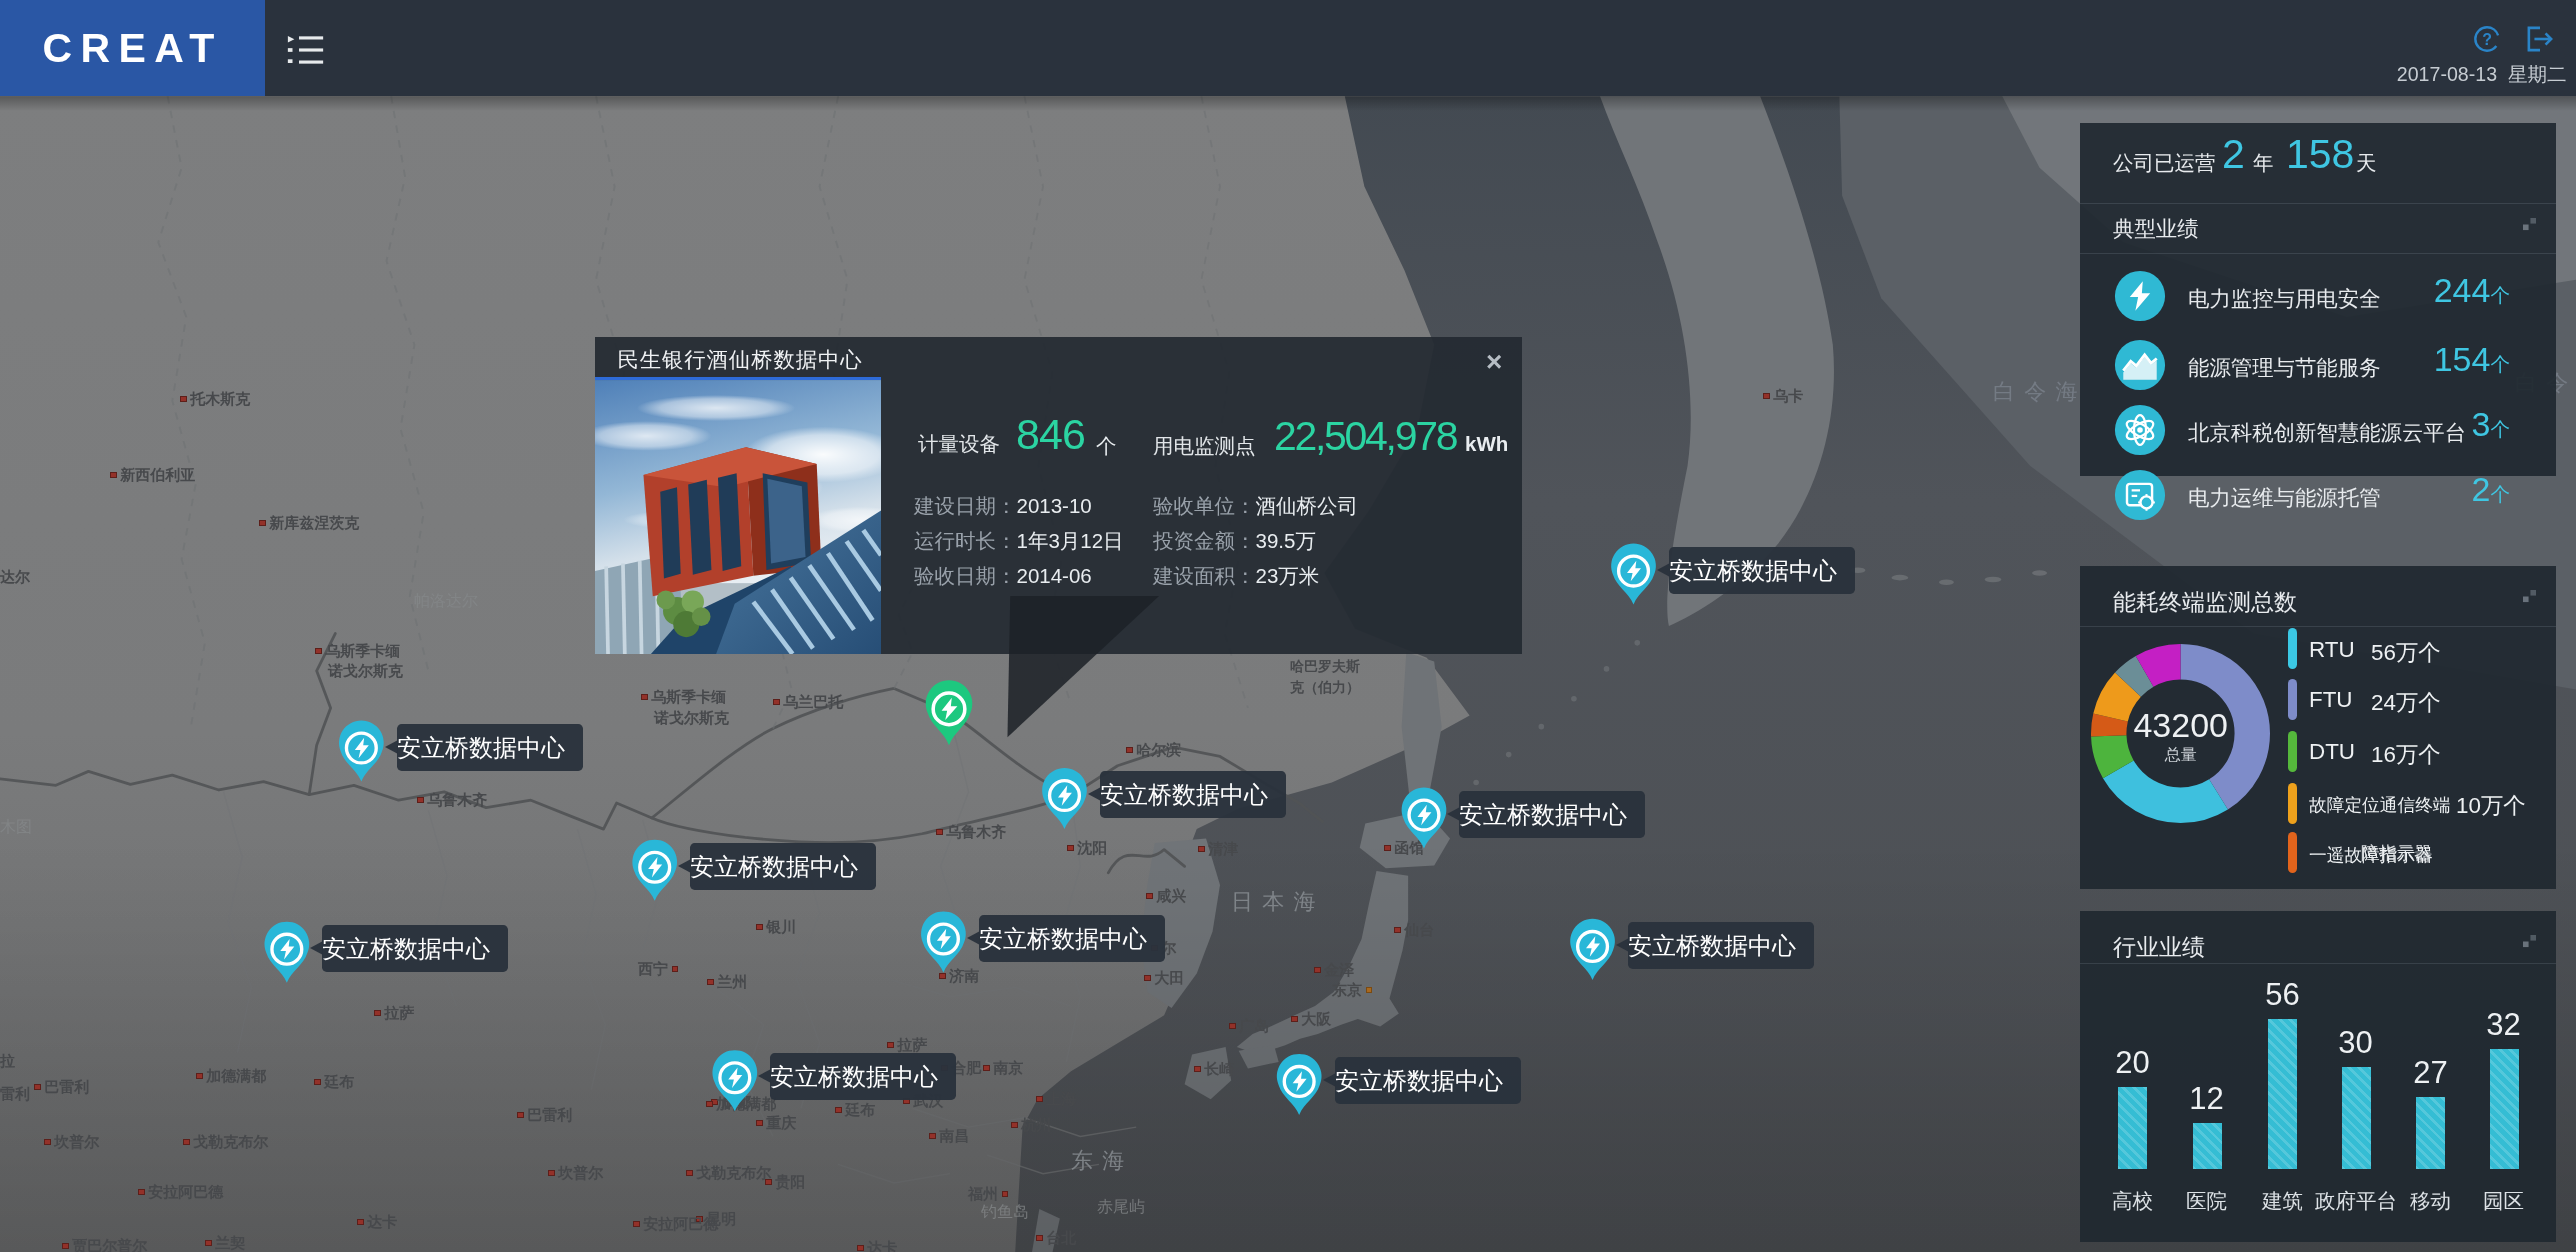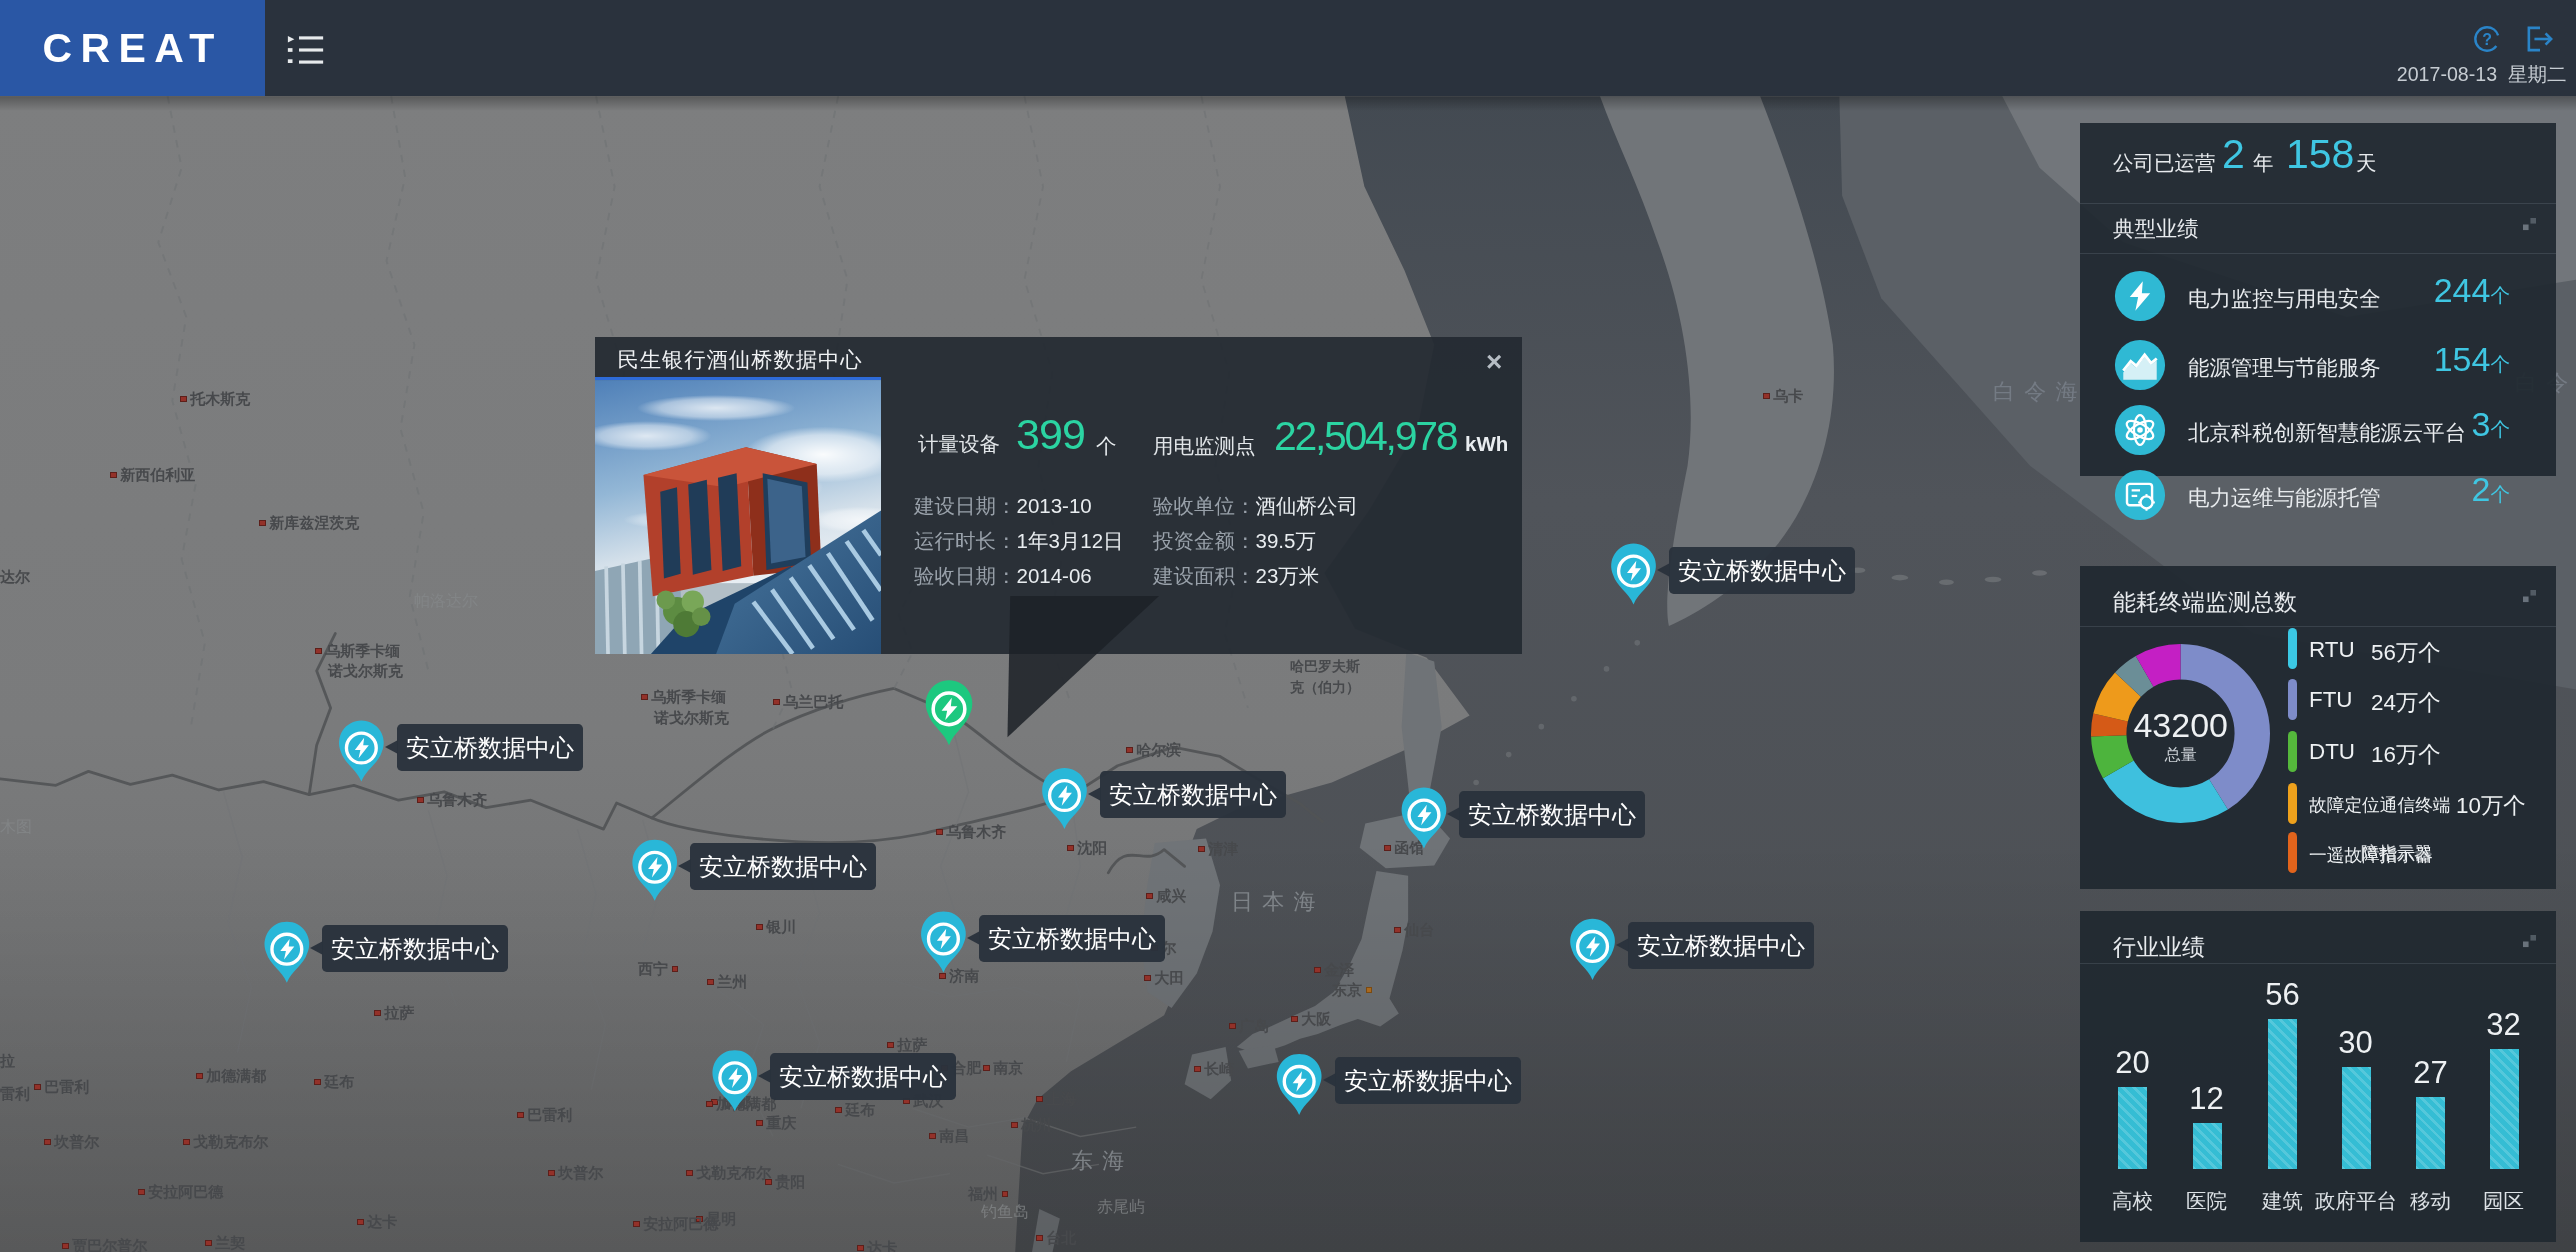--- a/index.html
+++ b/index.html
@@ -19,21 +19,21 @@
 .plabel{color:#99a1aa;font-size:20.5px}
 .pval{color:#e9edf0;font-size:20.5px}
 .pgreen{color:#2bd4a2;font-size:43px;letter-spacing:-0.9px}
 
 .city{position:absolute;color:#47494c;font-size:15px;font-weight:bold;white-space:nowrap;z-index:5}
 .city i{display:inline-block;width:6.5px;height:6.5px;background:#933129;border:0.9px solid #5d1f1a;margin-right:3.7px;vertical-align:1.9px;font-style:normal}
 .sea{position:absolute;color:#8b9095;font-size:22px;letter-spacing:9.3px;white-space:nowrap;z-index:5;opacity:.8}
 .faint{position:absolute;color:#85888a;font-size:16px;white-space:nowrap;z-index:5;opacity:.75}
 
 .mlabel{position:absolute;height:47px;background:rgba(42,50,60,0.96);border-radius:4.7px;color:#fff;
-  font-size:24px;line-height:47px;text-align:center;width:186px;z-index:20}
+  font-size:24px;line-height:47px;width:186px;z-index:20}
 .mlabel:before{content:"";position:absolute;left:-12px;top:16px;width:0;height:0;
   border-top:7.5px solid transparent;border-bottom:7.5px solid transparent;border-right:13px solid rgba(42,50,60,0.96)}
 
 .panel{position:absolute;left:2080px;width:476px;background:rgba(32,40,48,0.92);z-index:40}
 .pdiv{position:absolute;left:0;width:476px;height:0.9px;background:rgba(200,215,230,0.13)}
 .expand{position:absolute;right:20.5px;top:22.4px;width:13px;height:13px;opacity:.6}
 .rowlab{position:absolute;color:#e8ebee;font-size:21.4px;white-space:nowrap}
 .rowval{position:absolute;color:#3fc6e2;font-size:34px;text-align:right;width:140px}
 .rowval span{font-size:19.6px}
 .cyan{color:#3fc6e2}
@@ -336,21 +336,21 @@
 
   <g>
           <circle cx="88" cy="248" r="15" fill="#5d8c42"></circle>
           <circle cx="105" cy="238" r="12" fill="#79a758"></circle>
   <circle cx="76" cy="236" r="10" fill="#6c9a4e"></circle>
           <circle cx="98" cy="262" r="14" fill="#4e7a36"></circle>
   <circle cx="114" cy="254" r="10" fill="#659147"></circle>
         </g>
  </svg>
  <div class="abs plabel" style="left:323px;top:93px;color:#e2e6e9">计量设备</div>
- <div class="abs pgreen" style="left:421px;top:73px">399</div>
+ <div class="abs pgreen" style="left:421px;top:73px">846</div>
  <div class="abs pval" style="left:501px;top:95px">个</div>
  <div class="abs plabel" style="left:558px;top:95px;color:#e2e6e9">用电监测点</div>
  <div class="abs pgreen" style="left:679px;top:76px;font-size:41px;letter-spacing:-2.3px">22,504,978</div>
  <div class="abs pval" style="left:870px;top:95px;font-weight:bold">kWh</div>
  <div class="abs plabel" style="left:319px;top:155px">建设日期：<span class="pval">2013-10</span></div>
  <div class="abs plabel" style="left:319px;top:190px">运行时长：<span class="pval">1年3月12日</span></div>
  <div class="abs plabel" style="left:319px;top:225px">验收日期：<span class="pval">2014-06</span></div>
  <div class="abs plabel" style="left:558px;top:155px">验收单位：<span class="pval">酒仙桥公司</span></div>
  <div class="abs plabel" style="left:558px;top:190px">投资金额：<span class="pval">39.5万</span></div>
  <div class="abs plabel" style="left:558px;top:225px">建设面积：<span class="pval">23万米</span></div>

